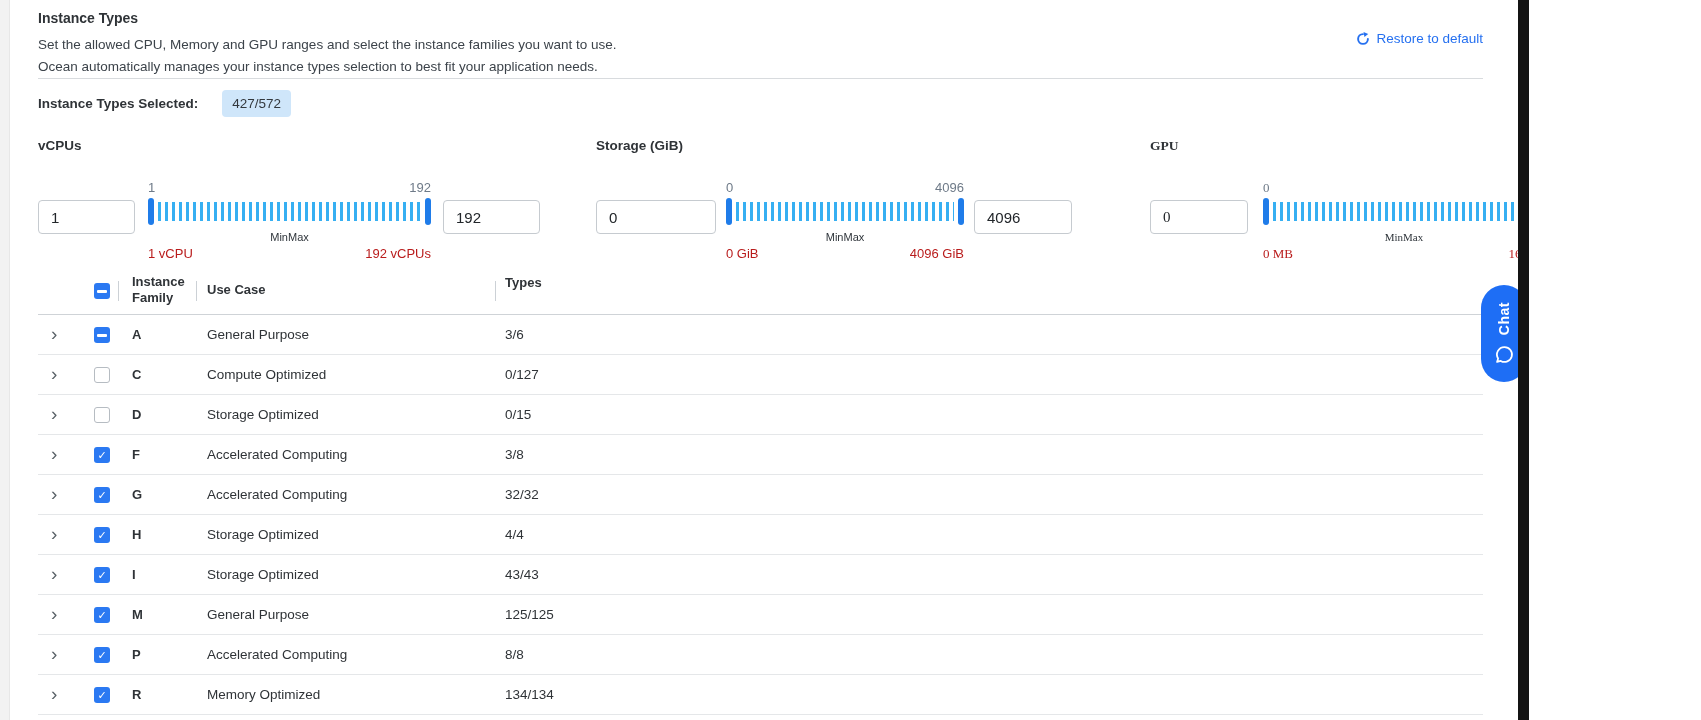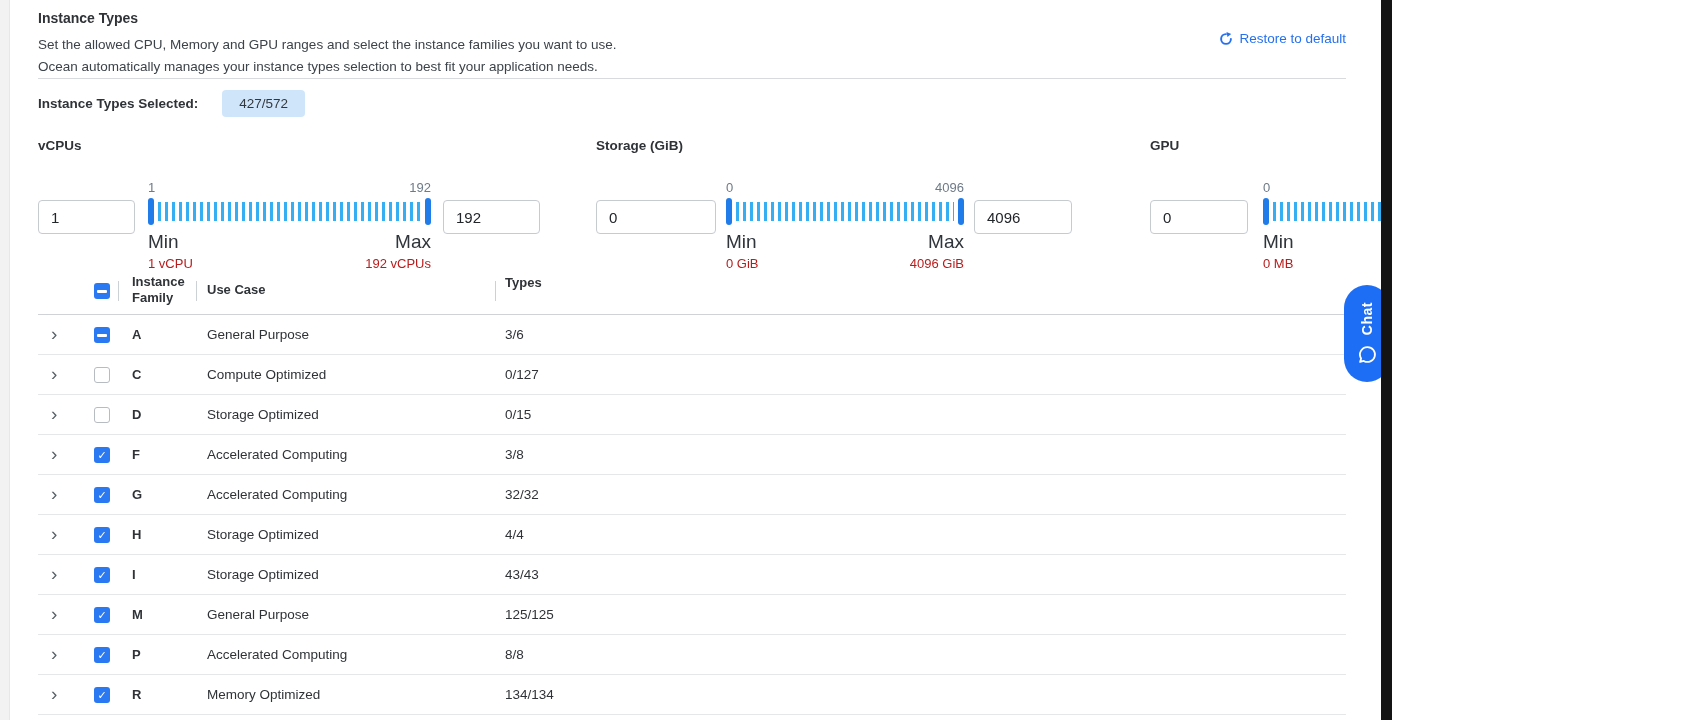--- a/index.html
+++ b/index.html
@@ -1,56 +1,56 @@
 <!DOCTYPE html>
 <html><head>
 <meta charset="utf-8">
 <style>
   * { margin:0; padding:0; box-sizing:border-box; }
   html,body { background:#fff; }
   body { font-family:"Liberation Sans","DejaVu Sans",sans-serif; color:#33383d; }
-  .page { position:relative; width:1392px; height:720px; background:#fff; overflow:hidden; }
+  .page { position:relative; width:1529px; height:720px; background:#fff; overflow:hidden; }
 
   .left-strip { position:absolute; left:0; top:0; width:10px; height:100%; background:#f2f2f2; border-right:1px solid #e7e7e7; }
   .black-strip { position:absolute; right:0; top:0; width:11px; height:100%; background:#141414; z-index:20; }
 
   
   .page-title { position:absolute; left:38px; top:10px; font-size:14px; font-weight:bold; color:#2f3337; }
   .desc { position:absolute; left:38px; top:34px; font-size:13.5px; color:#3c434a; line-height:22px; }
   .restore { position:absolute; top:31px; right:46px; display:flex; align-items:center; gap:6px;
              color:#2570f0; font-size:13.5px; font-weight:normal; cursor:pointer; }
   .divider { position:absolute; left:38px; right:46px; top:78px; height:1px; background:#d8dbde; }
 
   
   .selected-row { position:absolute; left:38px; top:90px; display:flex; align-items:center; gap:24px; }
   .selected-label { font-size:13.5px; font-weight:bold; color:#2f3337; }
-  .badge { background:#cfe6fa; border-radius:4px; padding:6px 17px; font-size:13.5px; color:#33383d; }
+  .badge { background:#cfe6fa; border-radius:4px; padding:6px 10px; font-size:13.5px; color:#33383d; }
 
   
   .sliders { position:absolute; left:0; top:138px; width:100%; height:130px; }
   .slider-section { position:absolute; top:0; }
-  .sec-a { left:38px; }  .sec-b { left:596px; } .sec-c { left:1150px; }
+  .sec-a { left:38px; }  .sec-b { left:596px; } .sec-c { left:1150px;font-family:Liberation Serif, serif; }
   .slider-label { font-size:13.5px; font-weight:bold; color:#2f3337; height:16px; }
   .slider-row { display:flex; align-items:flex-start; margin-top:26px; }
   .num-input { height:34px; border:1px solid #c6cbd0; border-radius:4px; background:#fff;
                font-family:inherit; font-size:15px; color:#22262a; padding:0 12px; margin-top:20px; }
   .sec-a .num-input { width:97px; }
   .sec-b .num-input.min { width:120px; } .sec-b .num-input.max { width:98px; }
   .sec-c .num-input.min { width:98px; }  .sec-c .num-input.max { width:97px; }
   .slider-mid { display:flex; flex-direction:column; }
   .sec-a .slider-mid { width:283px; margin:0 12px 0 13px; }
   .sec-b .slider-mid { width:238px; margin:0 10px; }
   .sec-c .slider-mid { width:282px; margin:0 13px 0 15px; }
   .range-labels { display:flex; justify-content:space-between; font-size:13px; color:#6e7a88; height:16px; margin-bottom:2px; }
   .track { position:relative; height:27px; }
   .ticks { position:absolute; left:10px; right:10px; top:4px; height:19px;
            background:repeating-linear-gradient(to right, #36aff2 0 3px, transparent 3px 7px); }
   .handle { position:absolute; top:0; width:6px; height:27px; border-radius:3px; background:#1f7ce9; cursor:pointer; }
   .handle.left { left:0; } .handle.right { right:0; }
-  .minmax { display:flex; justify-content:space-between; font-size:19px; color:#2f353b; margin-top:6px; }
+  .minmax { display:flex; justify-content:center; font-size:11px; color:#2f353b; margin-top:6px; }
   .captions { display:flex; justify-content:space-between; font-size:13px; color:#b91c1c; margin-top:3px; }
 
   
   .table { position:absolute; left:38px; right:46px; top:268px; }
   .t-header { position:relative; height:47px; border-bottom:1px solid #cfd3d7; font-size:13px; font-weight:bold; color:#2f3337; }
   .t-header .cb { position:absolute; left:56px; top:15px; }
   .hdr-family { position:absolute; left:94px; top:6px; width:64px; line-height:16px; }
   .hdr-usecase { position:absolute; left:169px; top:14px; }
   .hdr-types { position:absolute; left:467px; top:7px; }
   .col-sep { position:absolute; top:13px; width:1px; height:20px; background:#ccd1d6; }

